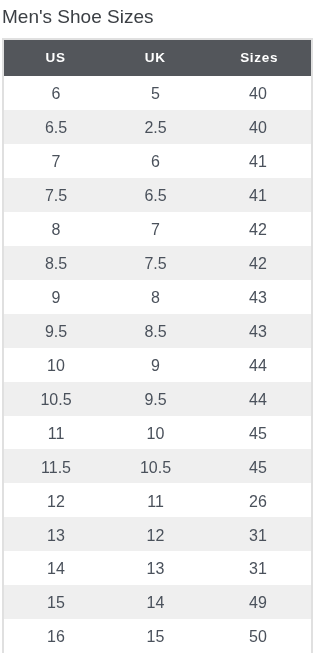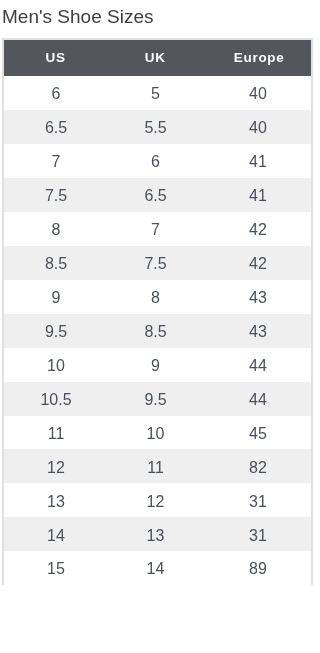--- a/index.html
+++ b/index.html
@@ -71,32 +71,32 @@
   <table class="size-table">
     <colgroup>
       <col style="width:104px">
       <col style="width:95px">
       <col style="width:108px">
     </colgroup>
     <thead>
       <tr>
         <th>US</th>
         <th>UK</th>
-        <th>Europe</th>
+        <th>Sizes</th>
       </tr>
     </thead>
     <tbody>
           <tr>
             <td>6</td>
             <td>5</td>
             <td>40</td>
           </tr>
           <tr>
             <td>6.5</td>
-            <td>5.5</td>
+            <td>2.5</td>
             <td>40</td>
           </tr>
           <tr>
             <td>7</td>
             <td>6</td>
             <td>41</td>
           </tr>
           <tr>
             <td>7.5</td>
             <td>6.5</td>
@@ -131,35 +131,45 @@
             <td>10.5</td>
             <td>9.5</td>
             <td>44</td>
           </tr>
           <tr>
             <td>11</td>
             <td>10</td>
             <td>45</td>
           </tr>
           <tr>
+            <td>11.5</td>
+            <td>10.5</td>
+            <td>45</td>
+          </tr>
+          <tr>
             <td>12</td>
             <td>11</td>
-            <td>82</td>
+            <td>26</td>
           </tr>
           <tr>
             <td>13</td>
             <td>12</td>
             <td>31</td>
           </tr>
           <tr>
             <td>14</td>
             <td>13</td>
             <td>31</td>
           </tr>
           <tr>
             <td>15</td>
             <td>14</td>
-            <td>89</td>
+            <td>49</td>
+          </tr>
+          <tr>
+            <td>16</td>
+            <td>15</td>
+            <td>50</td>
           </tr>
         </tbody>
   </table>
   </div>
 </div>
 
 </body></html>

